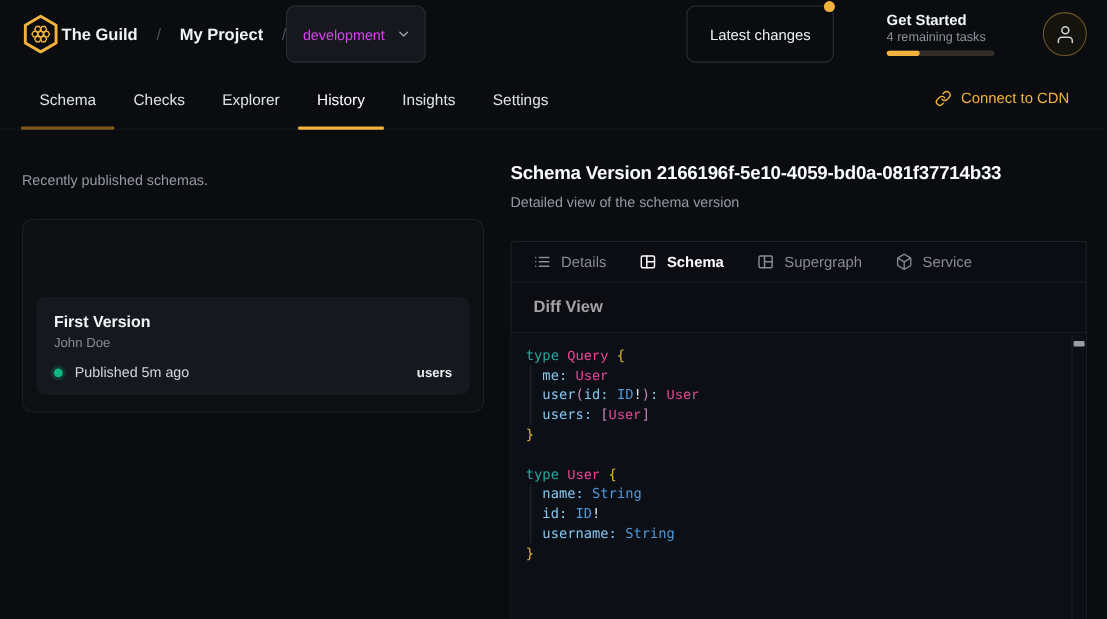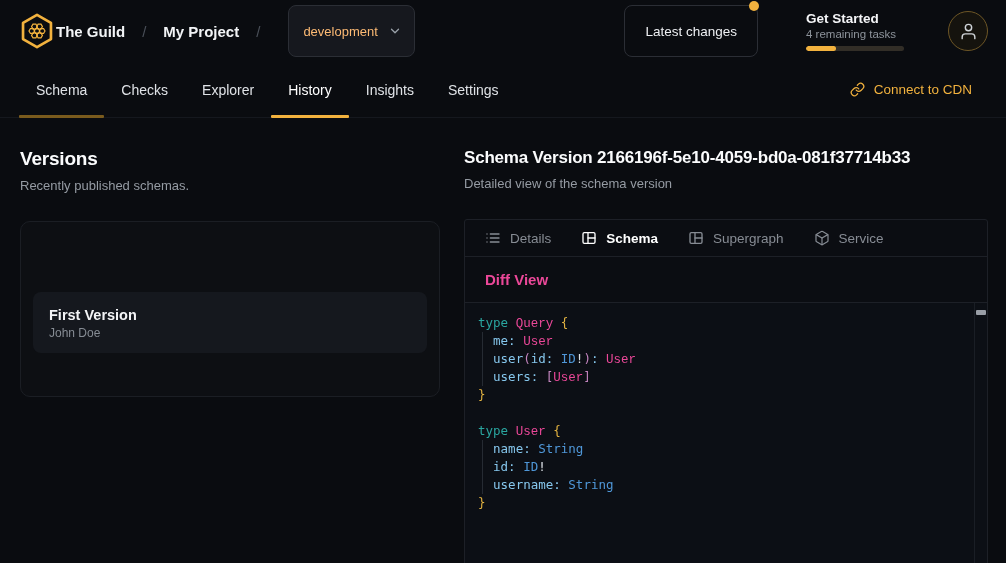--- a/index.html
+++ b/index.html
@@ -10,24 +10,24 @@
     font-family:"Liberation Sans","DejaVu Sans",sans-serif;
     font-size:14px;
   }
   
   .header { height:62px; display:flex; align-items:center; padding:0 18px; }
   .logo { width:38px; height:38px; flex:0 0 auto; }
   .crumbs { display:flex; align-items:center; gap:17px; margin-left:0; font-size:15px; font-weight:600; }
   .crumb { color:#f2f4f6; cursor:pointer; }
   .crumb-sep { color:#4a5059; font-weight:400; }
   .target-select {
-    margin-left:28px; height:52px; padding:0 12px 0 14px;
+    height:52px; padding:0 12px 0 14px;
     display:flex; align-items:center; gap:10px;
     background:#16181e; border:1px solid #2b2e35; border-radius:8px;
-    font-size:13px; color:#fdba74; cursor:pointer;
+    font-size:13px; color:#d946ef; cursor:pointer;
   }
   .spacer { flex:1; }
   .latest-btn {
     position:relative; height:52px; padding:0 20px;
     display:flex; align-items:center;
     background:transparent; border:1px solid #2b2e35; border-radius:8px;
     font-size:13.5px; color:#eef0f3; cursor:pointer; font-family:inherit;
   }
   .notif-dot { position:absolute; top:-5px; right:-2px; width:10px; height:10px; border-radius:50%; background:#f2b23e; }
   .get-started { margin-left:48px; width:98px; cursor:pointer; }
@@ -77,21 +77,21 @@
   
   .panel { margin-top:28px; border:1px solid #1d2027; border-radius:3px; height:360px;
     display:flex; flex-direction:column; background:#0b0d12; }
   .panel-tabs { height:37px; flex:0 0 auto; display:flex; align-items:center; gap:30px;
     padding:0 20px; border-bottom:1px solid #1d2027; }
   .ptab { display:flex; align-items:center; gap:9px; font-size:13.5px; color:#878c94; cursor:pointer; }
   .ptab svg { stroke:currentColor; }
   .ptab.active { color:#ffffff; font-weight:600; }
   .diff-row { height:46px; flex:0 0 auto; display:flex; align-items:center;
     padding:0 20px; border-bottom:1px solid #1d2027; }
-  .diff-title { font-size:15px; font-weight:700; color:#ec4899; }
+  .diff-title { font-size:15px; font-weight:700; color:#a3a3a3; }
   .diff-actions { margin-left:auto; display:flex; align-items:center; }
   .download-btn { display:flex; align-items:center; gap:8px; color:#ced2d7; font-size:13px;
     background:none; border:none; cursor:pointer; font-family:inherit; }
   .toggle-wrap { display:flex; align-items:center; gap:10px; margin-left:28px; }
   .toggle-label { font-size:13px; color:#e4e7ea; }
   .switch { width:37px; height:19px; border-radius:10px; background:#2c2f36; position:relative; cursor:pointer; }
   .switch .knob { position:absolute; top:2px; left:2px; width:15px; height:15px; border-radius:50%; background:#101216; }
   
   .code-area { position:relative; flex:1; background:#0c0f15; padding:11px 24px 10px 13px;
     font-family:"DejaVu Sans Mono","Liberation Mono",monospace; font-size:12.5px; overflow:hidden; }
@@ -175,26 +175,30 @@
         <path d="M14 11a5 5 0 0 0-7.54-.54l-3 3a5 5 0 0 0 7.07 7.07l1.71-1.71"></path>
       </svg>
     </span>
     <span>Connect to CDN</span>
   </span>
 </div>
 
 <div class="main">
 
   <div class="col-left">
-    <div class="sec-title">Versions</div>
     <div class="sec-sub">Recently published schemas.</div>
     <div class="versions-card">
       <div class="version-item">
         <div class="vi-name">First Version</div>
         <div class="vi-author">John Doe</div>
+        <div class="vi-row">
+          <span class="dot-green"></span>
+          <span class="vi-status">Published 5m ago</span>
+          <span class="vi-service">users</span>
+        </div>
       </div>
     </div>
   </div>
 
   <div class="col-right">
     <div class="sec-title">Schema Version 2166196f-5e10-4059-bd0a-081f37714b33</div>
     <div class="sec-sub">Detailed view of the schema version</div>
 
     <div class="panel">
       <div class="panel-tabs">

